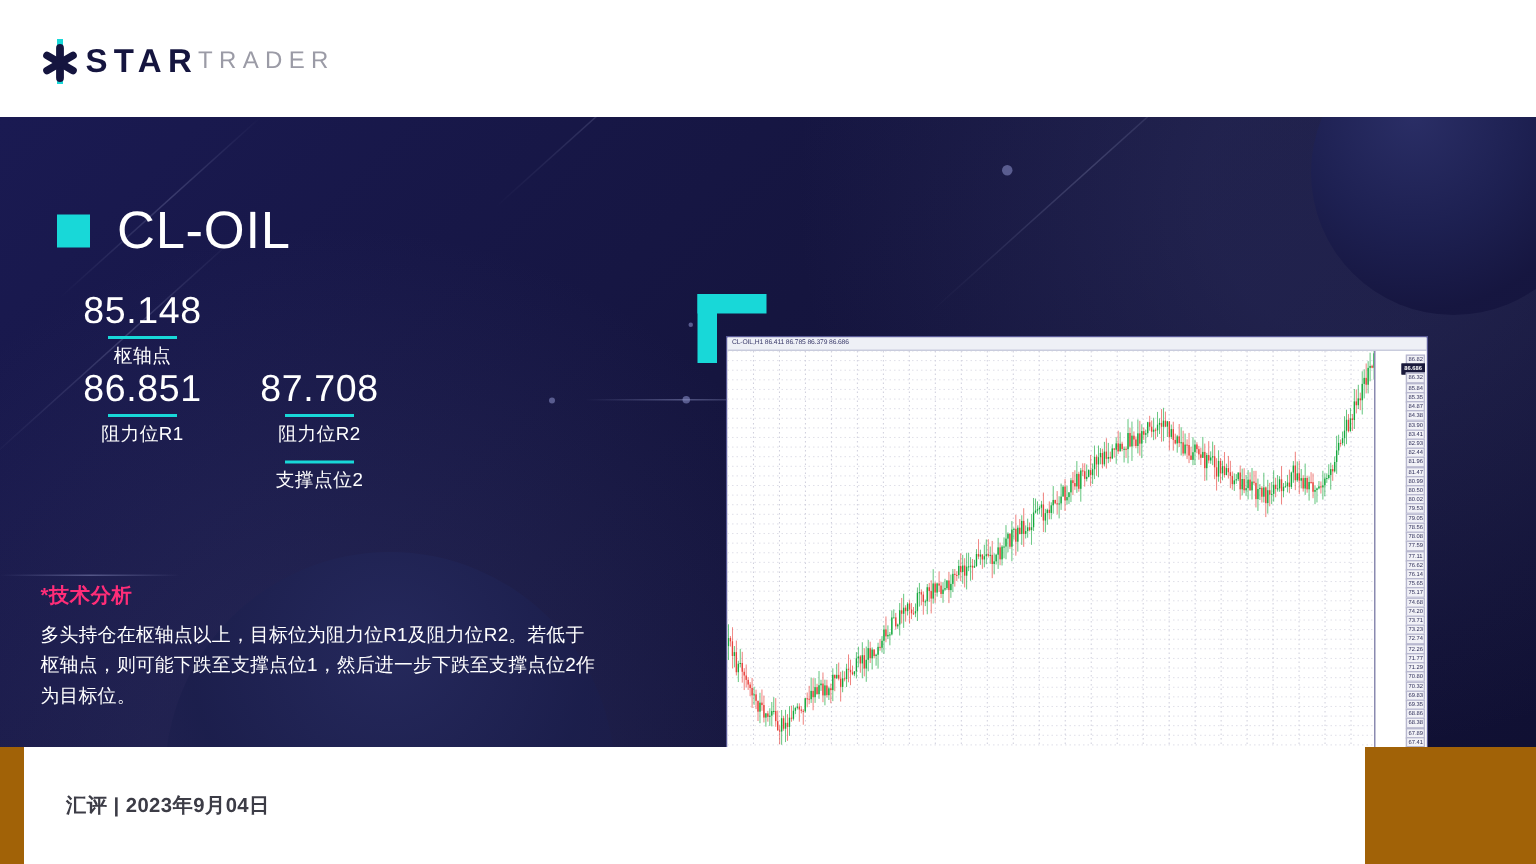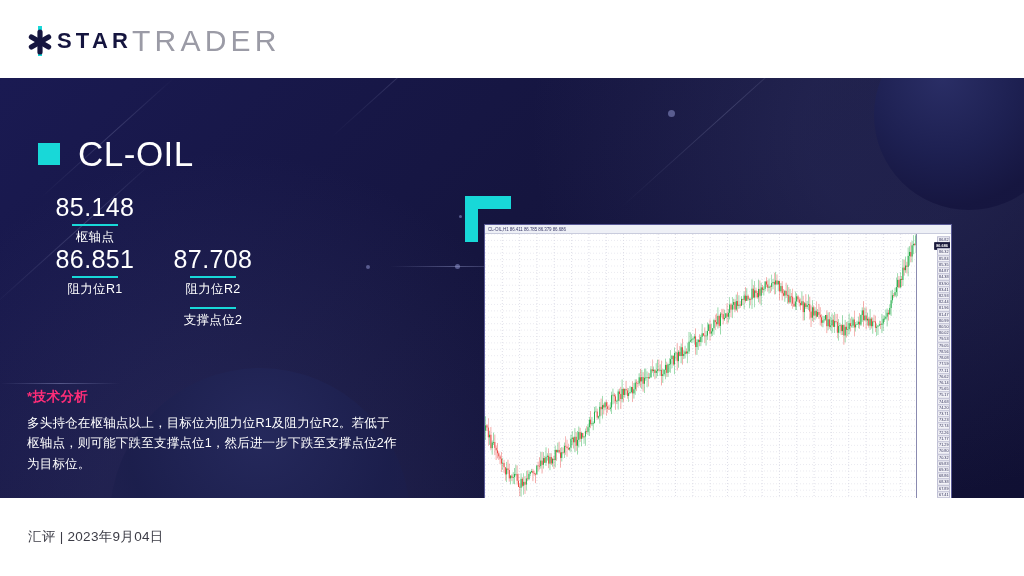--- a/index.html
+++ b/index.html
@@ -15,21 +15,21 @@
     position: absolute; left: 0; top: 0; width: 1024px; height: 78px;
     background: #ffffff;
   }
   #logo { position: absolute; left: 27px; top: 26px; display: flex; align-items: center; height: 30px; }
   #logo-mark { position: relative; width: 26px; height: 30px; flex: 0 0 26px; }
   #logo-mark .ast { position: absolute; left: 0; top: 3px; width: 26px; height: 26px; }
   #logo-mark .sq { position: absolute; left: 11px; width: 4px; height: 4px; background: #18d8d8; }
   #logo-mark .sq.top { top: 0px; }
   #logo-mark .sq.bot { bottom: 0px; }
   #logo-star { font-weight: bold; font-size: 22px; letter-spacing: 4.2px; color: #15153f; margin-left: 4px; }
-  #logo-trader { font-size: 30px; letter-spacing: 4.2px; color: #9b9ba6; }
+  #logo-trader { font-size: 16px; letter-spacing: 4.2px; color: #9b9ba6; }
 
   
   #panel {
     position: absolute; left: 0; top: 78px; width: 1024px; height: 420px;
     background:
       radial-gradient(circle at 88% 12%, rgba(80,85,140,.22) 0 10%, rgba(80,85,140,0) 38%),
       radial-gradient(circle at 22% 104%, rgba(90,95,150,.16) 0 14%, rgba(90,95,150,0) 40%),
       linear-gradient(135deg, #1a1a52 0%, #15153f 45%, #101033 100%);
     overflow: hidden;
   }
@@ -87,21 +87,21 @@
     background: #ffffff; border-left: 1px solid #8a8ab0; overflow: hidden;
   }
   .price-tick {
     position: absolute; right: 1px; font-size: 4.2px; color: #2a2a55;
     background: #f2f2f7; border: .4px solid #b8b8cf; padding: 0 1px;
     white-space: nowrap; line-height: 1.5; transform: scale(.92); transform-origin: right center;
   }
   .price-tick.current { background: #1a1a3c; color: #ffffff; border-color: #1a1a3c; font-weight: bold; }
 
   
-  #footer { position: absolute; left: 0; top: 498px; width: 1024px; height: 78px; background: #ffffff; }
+  #footer { position: absolute; left: 16px; top: 498px; width: 894px; height: 78px; background: #ffffff; font-weight: bold; }
   #footer-text { position: absolute; left: 28px; top: 30px; font-size: 13.5px; color: #3c3c46; letter-spacing: .3px; }
 </style>
 </head>
 <body>
 
 <div id="page">
 
   <div id="header">
     <div id="logo">
       <div id="logo-mark">

